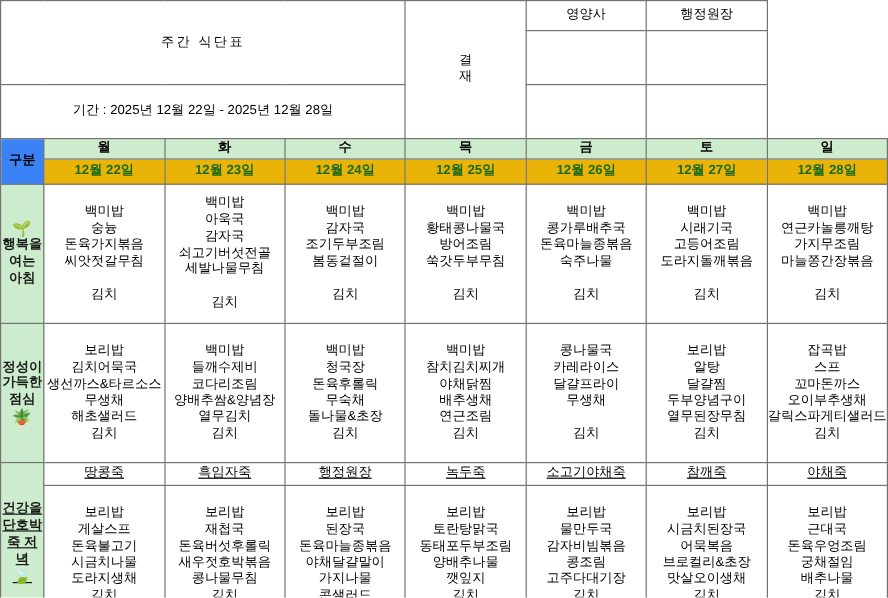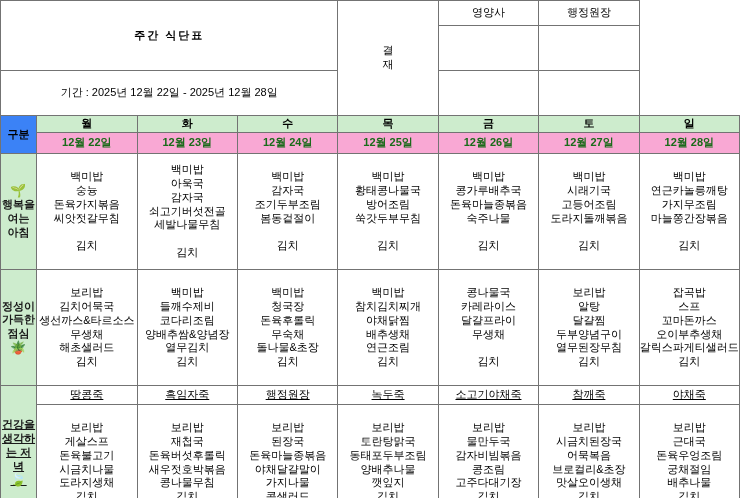--- a/index.html
+++ b/index.html
@@ -26,21 +26,21 @@
     text-align: center;
     font-size: 11px;
     line-height: 1.25;
   }
   
   col.c-label { width: 36px; }
   col.c-day   { width: 100px; }
 
   .title-cell {
     font-size: 17px;
-    font-weight: bold;
+    font-weight: normal;
     letter-spacing: 2px;
     height: 34px;
   }
   .period-cell {
     font-size: 10px;
     height: 34px;
   }
   .approval-cell {
     font-size: 10px;
     line-height: 2.1;
@@ -59,21 +59,21 @@
     font-weight: bold;
     height: 22px;
   }
   .dow-cell {
     background: #cdeccd;
     font-size: 11px;
     font-weight: bold;
     height: 16px;
   }
   .date-cell {
-    background: #f9a8d4;
+    background: #eab308;
     font-size: 11px;
     font-weight: bold;
     height: 20px;
     color: #1a6b1a;
   }
   .meal-label {
     background: #cdeccd;
     font-size: 9px;
     font-weight: bold;
     line-height: 1.5;
@@ -174,21 +174,21 @@
       <td class="menu-cell">백미밥<br>들깨수제비<br>코다리조림<br>양배추쌈&amp;양념장<br>열무김치<br>김치</td>
       <td class="menu-cell">백미밥<br>청국장<br>돈육후롤릭<br>무숙채<br>돌나물&amp;초장<br>김치</td>
       <td class="menu-cell">백미밥<br>참치김치찌개<br>야채닭찜<br>배추생채<br>연근조림<br>김치</td>
       <td class="menu-cell">콩나물국<br>카레라이스<br>달걀프라이<br>무생채<br><br>김치</td>
       <td class="menu-cell">보리밥<br>알탕<br>달걀찜<br>두부양념구이<br>열무된장무침<br>김치</td>
       <td class="menu-cell">잡곡밥<br>스프<br>꼬마돈까스<br>오이부추생채<br>갈릭스파게티샐러드<br>김치</td>
     </tr>
 
     <tr class="soup-row">
       <td class="meal-label" rowspan="2">
-        <span class="lbl-txt">건강을 생각하는 저녁</span>
+        <span class="lbl-txt">건강을 단호박죽 저녁</span>
         <span class="leaf">🍃</span>
       </td>
       <td>땅콩죽</td>
       <td>흑임자죽</td>
       <td>행정원장</td>
       <td>녹두죽</td>
       <td>소고기야채죽</td>
       <td>참깨죽</td>
       <td>야채죽</td>
     </tr>

